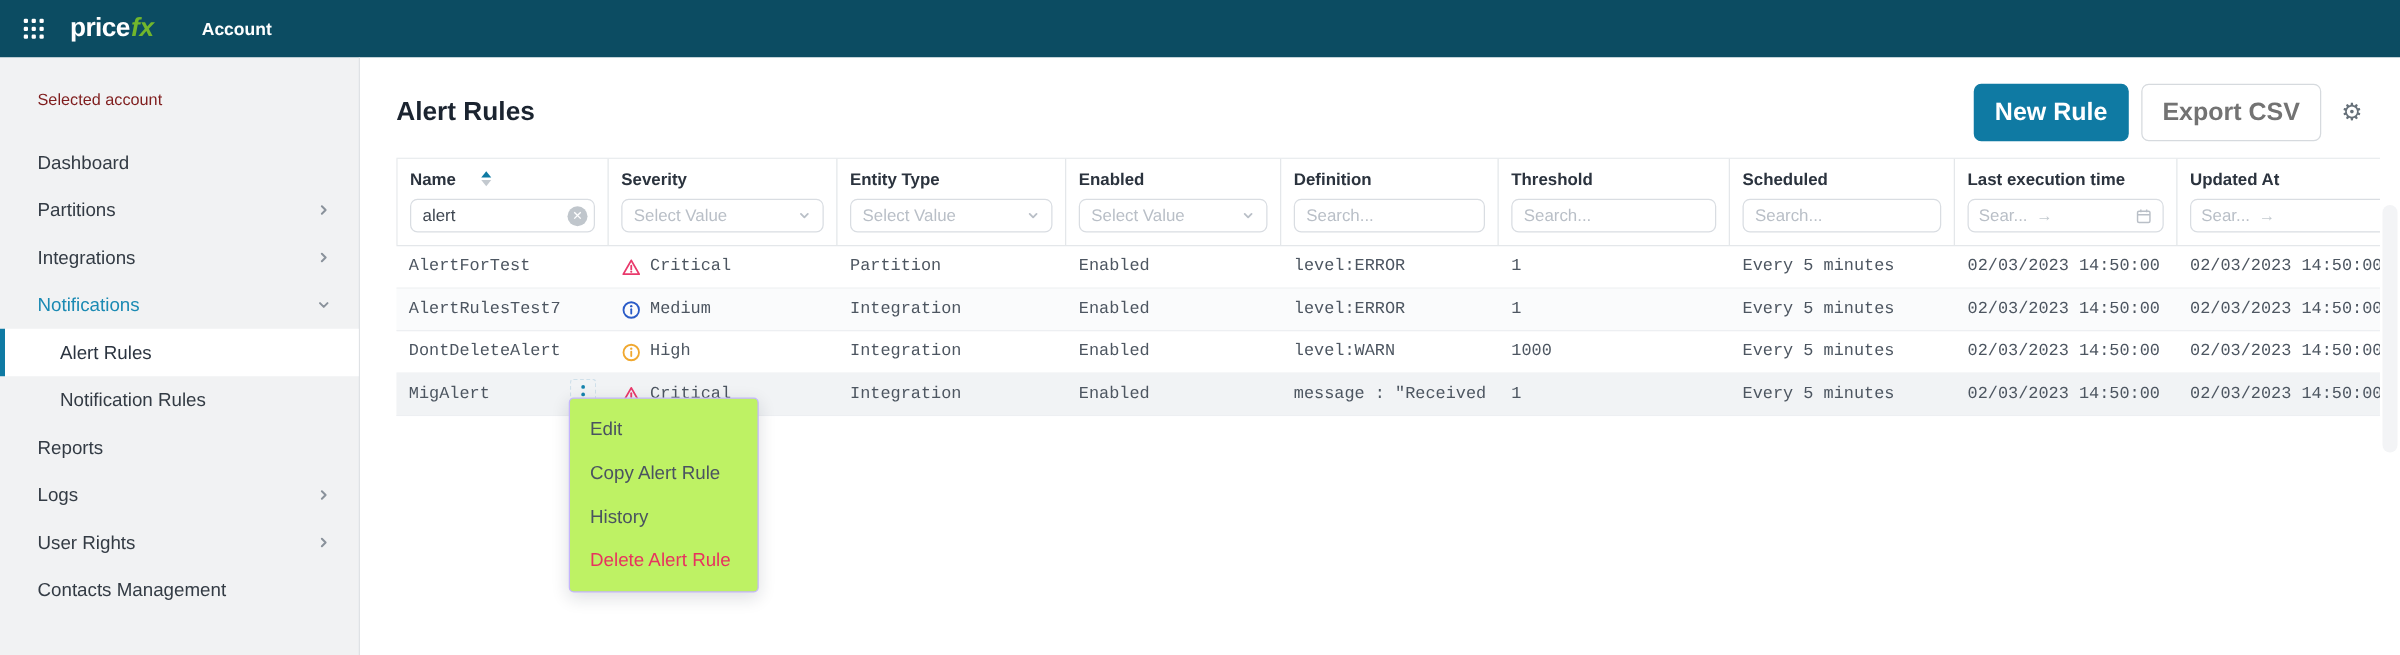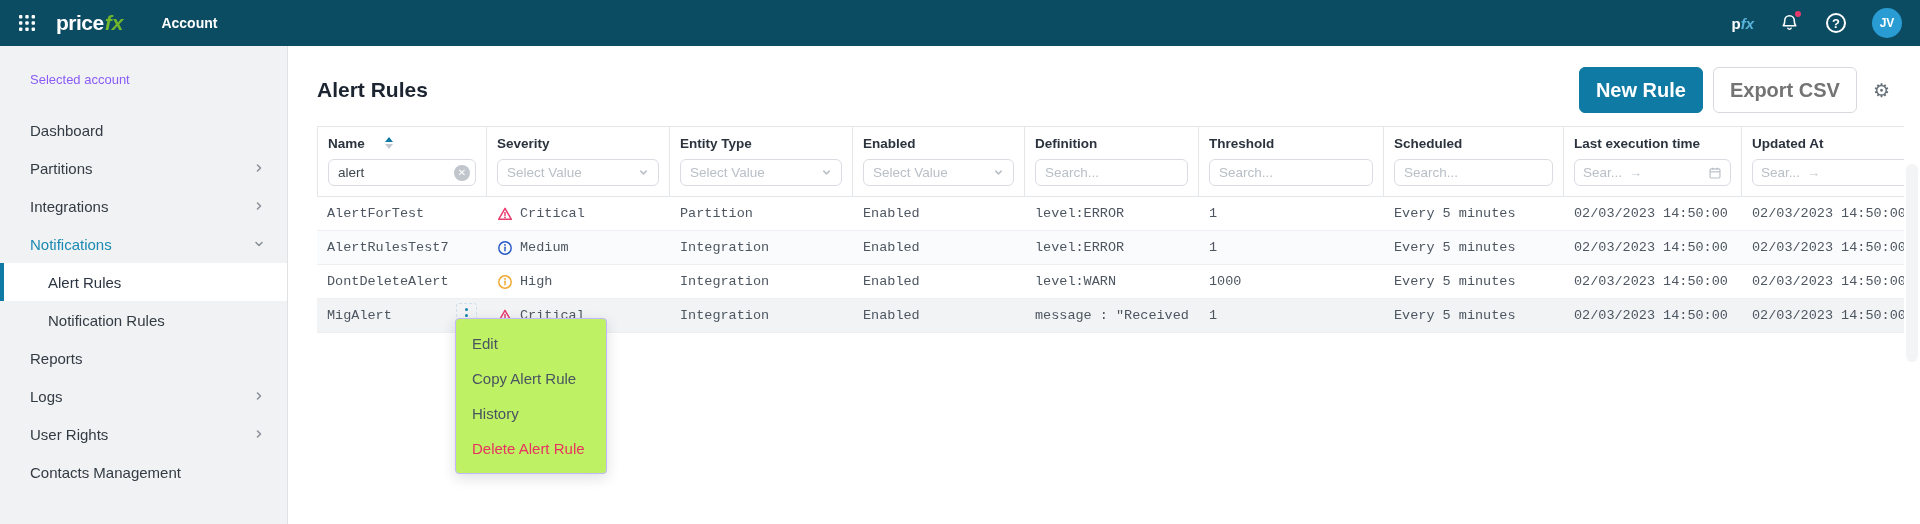--- a/index.html
+++ b/index.html
@@ -17,21 +17,21 @@
   .env { font-size:15px; font-weight:700; cursor:pointer; }
   .env .e1 { color:#fff; } .env .e2 { color:#59b2d9; font-style:italic; }
   .bell-wrap { position:relative; width:20px; height:20px; cursor:pointer; }
   .badge { position:absolute; top:-4px; right:-3px; width:10px; height:10px; border-radius:50%; background:#e8386c; border:2px solid #0c4c62; }
   .help { width:20px; height:20px; border:2px solid #fff; border-radius:50%; display:flex; align-items:center; justify-content:center; font-size:13px; font-weight:700; color:#fff; cursor:pointer; }
   .avatar { width:30px; height:30px; border-radius:50%; background:#2a9cd4; display:flex; align-items:center; justify-content:center; font-size:12px; font-weight:700; color:#fff; cursor:pointer; }
 
   
   .shell { display:flex; height:478px; }
   .sidebar { width:288px; background:#f1f2f3; border-right:1px solid #dfe2e5; padding-top:26px; flex-shrink:0; }
-  .sb-label { padding:0 30px; font-size:13px; color:#8b5cf6; }
+  .sb-label { padding:0 30px; font-size:13px; color:#7f1d1d; }
   .sb-account { display:flex; align-items:center; padding:6px 22px 0 30px; cursor:pointer; }
   .sb-account .acct { font-size:15px; font-weight:700; color:#2b3440; }
   .sb-account .chev { margin-left:auto; }
   .sb-nav { margin-top:24px; }
   .sb-item { height:38px; display:flex; align-items:center; padding:0 22px 0 30px; font-size:15px; color:#333b44; cursor:pointer; }
   .sb-item .chev { margin-left:auto; }
   .sb-item.sub { padding-left:48px; }
   .sb-item.active-parent { color:#1b8ab3; }
   .sb-item.selected { background:#fff; border-left:4px solid #0f7aa3; padding-left:44px; color:#2b3440; }
 
@@ -101,34 +101,20 @@
           <rect x="7.3" y="13.6" width="3.4" height="3.4" rx="1"></rect>
           <rect x="13.6" y="13.6" width="3.4" height="3.4" rx="1"></rect>
     </g>
       </svg>
   </div>
   <div class="brand">
     <span class="p1">price</span>
     <span class="p2">fx</span>
   </div>
   <div class="top-nav">Account</div>
-  <div class="top-right">
-    <div class="env">
-      <span class="e1">p</span><span class="e2">fx</span>
-    </div>
-    <div class="bell-wrap">
-      <svg width="19" height="19" viewBox="0 0 24 24" fill="none" stroke="#fff" stroke-width="2" stroke-linecap="round" stroke-linejoin="round">
-        <path d="M6 9.5a6 6 0 0 1 12 0c0 4.6 1.3 6 1.9 6.7H4.1c.6-.7 1.9-2.1 1.9-6.7"></path>
-          <path d="M10 19.3a2.2 2.2 0 0 0 4 0"></path>
-      </svg>
-      <span class="badge"></span>
-    </div>
-    <div class="help">?</div>
-    <div class="avatar">JV</div>
-  </div>
 </div>
 
 <div class="shell">
 
   <div class="sidebar">
     <div class="sb-label">Selected account</div>
     <div class="sb-nav">
       <div class="sb-item">
           <span>Dashboard</span>
         </div>

